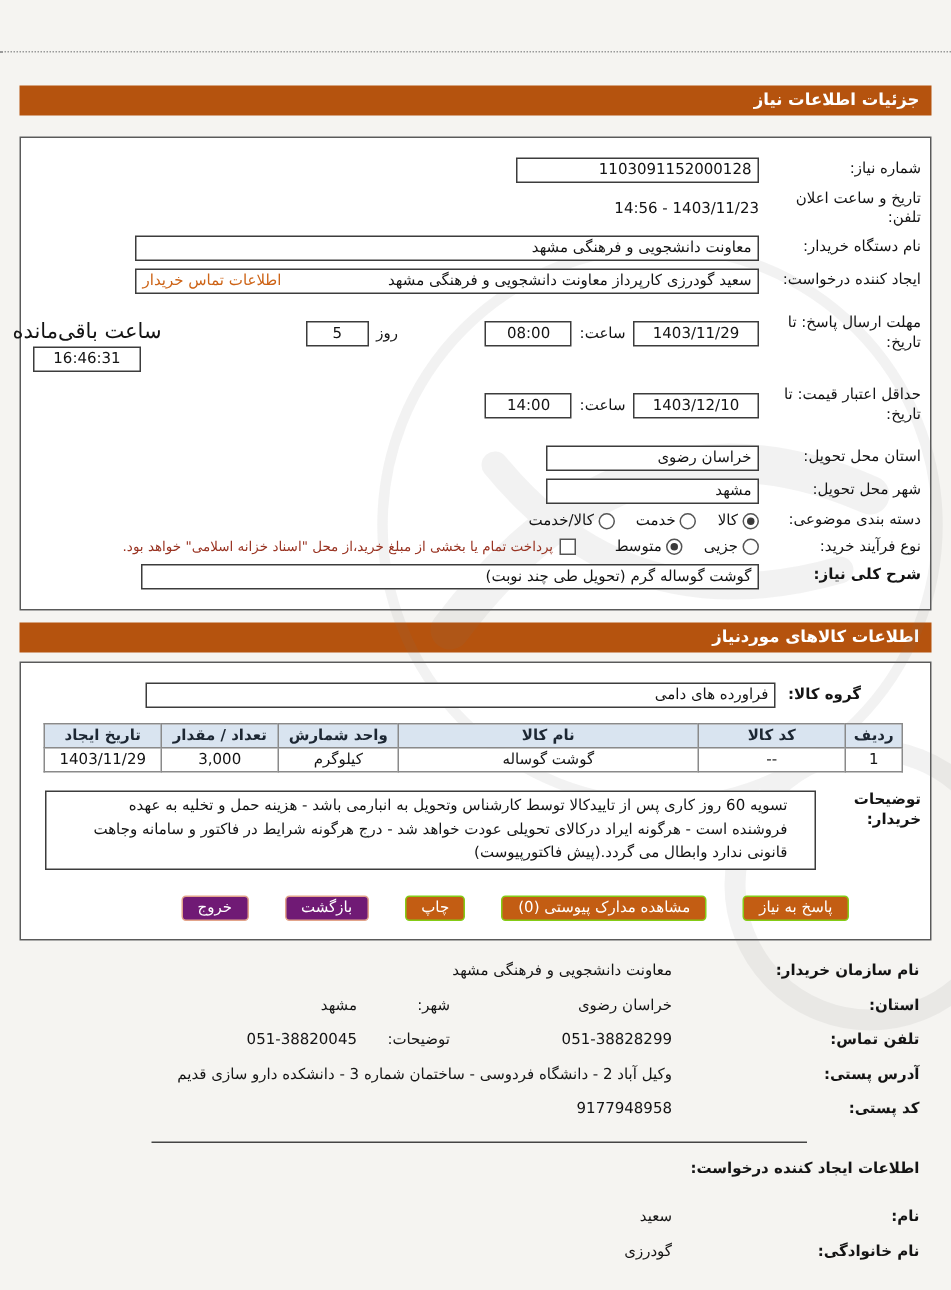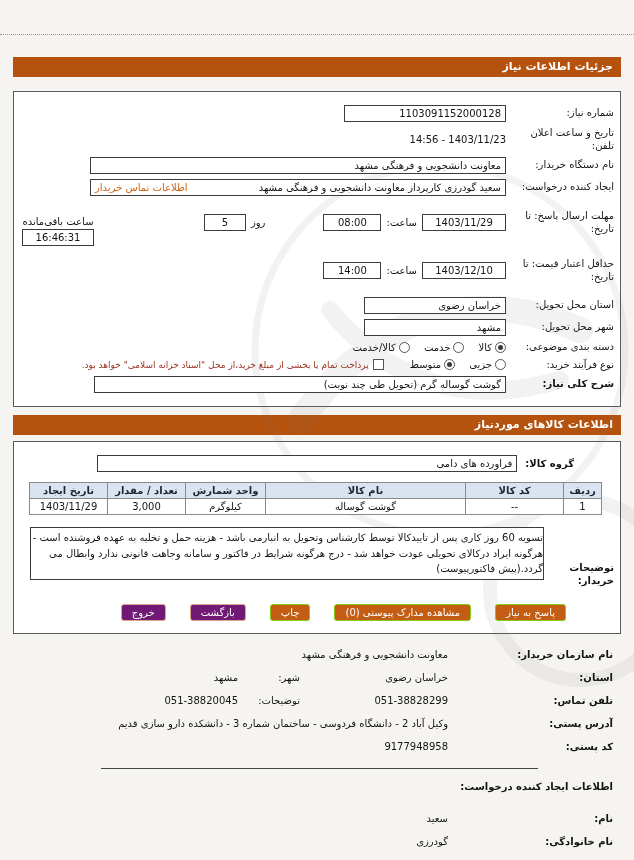--- a/index.html
+++ b/index.html
@@ -41,21 +41,21 @@
   .w42{width:42px;}
   .w72{width:72px;}
   .w142{width:142px;}
   .wide{width:416px;}
   .plainval{font-size:10px;}
   .mini-label{font-size:10px;margin:16px 5px;}
   .days-label{margin-right:58px;}
   .creator-box{display:flex;justify-content:space-between;align-items:center;}
   .link{color:#cd6316;font-size:10px;cursor:pointer;}
   .remaining{margin-right:auto;width:76px;display:flex;flex-direction:column;align-items:center;transform:translateY(8px);}
-  .rem-label{font-size:10px;margin-bottom:2px;white-space:nowrap;}
+  .rem-label{font-size:14px;margin-bottom:2px;white-space:nowrap;}
 
   .radio{
     width:9px;height:9px;border:1px solid #555;border-radius:50%;
     background:#fff;display:inline-block;flex-shrink:0;margin-left:3px;
   }
   .radio.on{position:relative;}
   .radio.on::after{
     content:"";position:absolute;width:5px;height:5px;border-radius:50%;
     background:#3a3a3a;top:2px;right:2px;
   }
@@ -79,22 +79,22 @@
   }
   .items-table th{
     background:#d9e4f0;border:1px solid #8a8a8a;
     font-weight:bold;padding:2px 3px;color:#1d2733;
   }
   .items-table td{
     border:1px solid #8a8a8a;background:#fff;
     padding:2px 3px;text-align:center;
   }
   .notes-row{margin-top:12px;align-items:flex-start;}
-  .notes-label{width:66px;flex-shrink:0;font-size:10px;font-weight:bold;line-height:1.3;padding-left:4px;margin-top:34px;}
-  .notes-box{flex:1;margin-left:10px;line-height:1.55;padding:2px 0;}
+  .notes-label{width:66px;flex-shrink:0;font-size:10px;font-weight:bold;line-height:1.3;padding-left:4px;}
+  .notes-box{flex:1;margin-left:10px;line-height:1.55;padding:2px 18px;}
 
   .btn-row{display:flex;gap:24px;padding:12px 48px 4px 0;position:relative;z-index:2;}
   .btn{
     font-family:"DejaVu Sans",sans-serif;font-size:10px;
     padding:2px 10px;border-radius:3px;cursor:pointer;white-space:nowrap;
   }
   .btn.primary{background:#c35d13;color:#fff;border:1px solid #84cc16;}
   .btn.secondary{background:#701a75;color:#fff;border:1px solid #e3a48b;}
 
   .panel3{padding:14px 8px 0;position:relative;z-index:2;}

